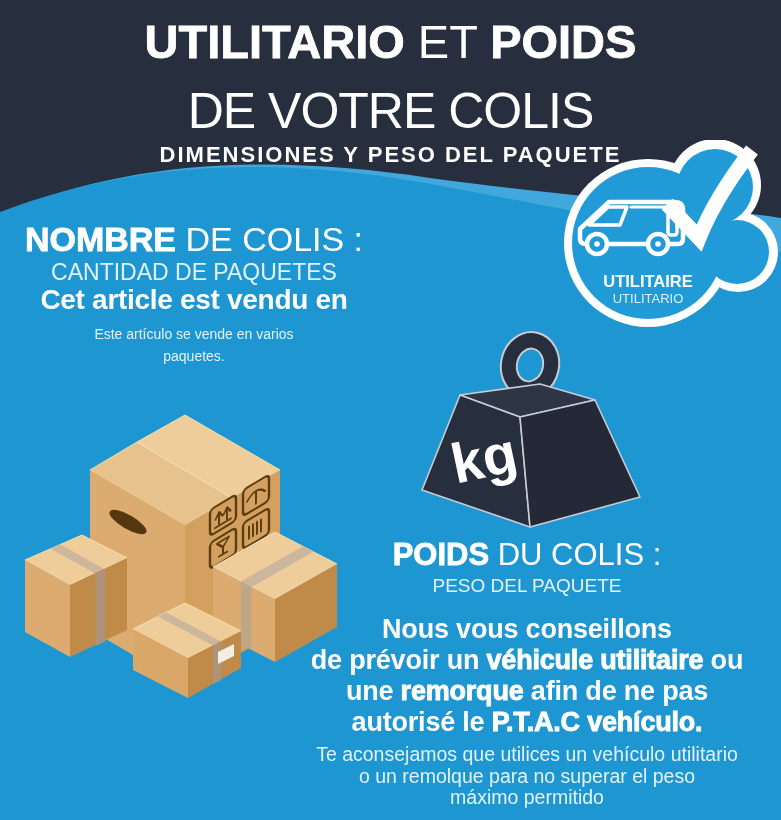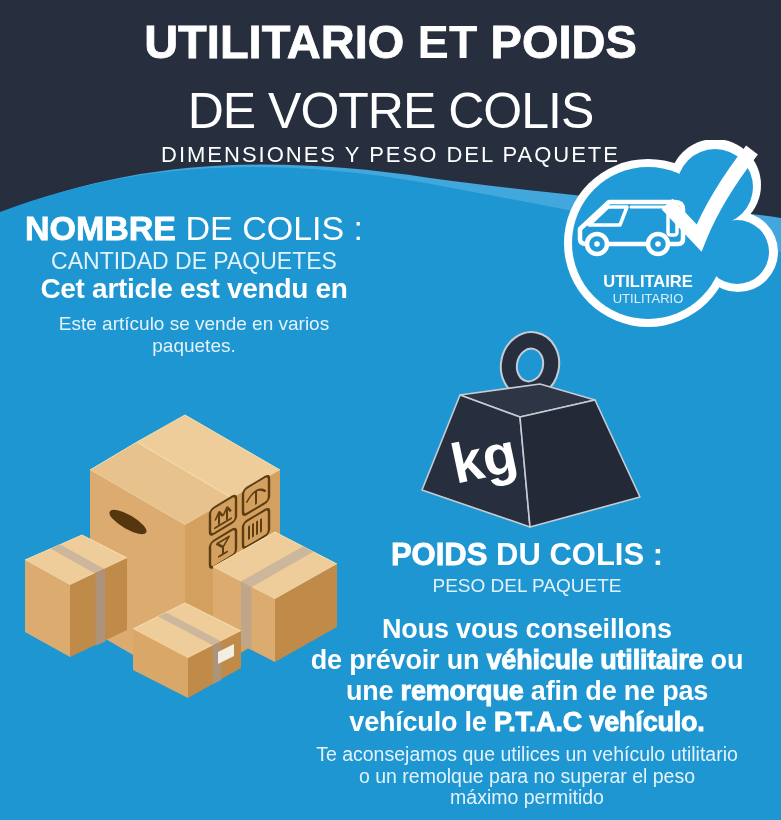--- a/index.html
+++ b/index.html
@@ -10,34 +10,34 @@
     color:#fff;
     -webkit-font-smoothing:antialiased;
   }
   .abs{position:absolute;}
   svg{display:block;}
   svg text{font-family:"Liberation Sans", sans-serif;}
   .center{text-align:center;}
   .xb{font-weight:700;-webkit-text-stroke:0.8px currentColor;}
   .bb{font-weight:700;-webkit-text-stroke:0.9px currentColor;}
   .sb{font-weight:700;}
-  .md{font-weight:700;}
+  .md{font-weight:400;}
   .lt{font-weight:400;opacity:.88;}
 
   .header-block{top:16px;left:0;width:781px;z-index:2;}
   .title-1{font-size:47px;line-height:52px;letter-spacing:0;}
   .title-2{font-size:50px;line-height:54px;font-weight:400;letter-spacing:-1px;margin-top:16px;}
-  .subtitle{font-size:22px;line-height:26px;letter-spacing:2px;margin-top:4px;}
+  .subtitle{font-size:22px;line-height:26px;letter-spacing:2px;margin-top:4px;font-weight:bold;}
 
-  .nombre-block{top:209px;left:8px;width:372px;z-index:2;}
+  .nombre-block{top:220px;left:8px;width:372px;z-index:2;}
   .h2{font-size:34px;line-height:38px;}
   .h2 .rest{font-weight:400;}
   .sub{font-size:23px;line-height:23px;margin-top:3px;}
   .para{font-size:28px;line-height:32px;letter-spacing:-0.3px;}
-  .es-small{font-size:19px;line-height:21.5px;margin-top:8px;}
+  .es-small{font-size:14px;line-height:21.5px;margin-top:8px;}
 
   .poids-block{top:538px;left:267px;width:520px;z-index:2;}
   .h2b{font-size:31px;line-height:34px;}
   .subb{font-size:19px;line-height:22px;margin-top:3px;}
   .advice{font-size:27px;line-height:31px;margin-top:17px;letter-spacing:-0.2px;}
   .es-small2{font-size:19.5px;line-height:21.5px;margin-top:6px;}
 
   .wave-svg{top:0;left:0;z-index:1;}
   .badge-svg{top:140px;left:540px;z-index:3;}
   .boxes-svg{top:402px;left:8px;z-index:2;}
@@ -154,21 +154,21 @@
     <text x="88" y="152" text-anchor="middle" font-size="56" font-weight="bold" fill="#ffffff" transform="rotate(-12 88 152)">kg</text>
   </svg>
 
   <div class="abs poids-block center">
     <div class="h2b"><span class="xb">POIDS</span><span class="md"> DU COLIS :</span></div>
     <div class="subb lt">PESO DEL PAQUETE</div>
     <div class="advice sb">
       <div>Nous vous conseillons</div>
       <div><span>de prévoir un </span><span class="bb">véhicule utilitaire</span><span> ou</span></div>
       <div><span>une </span><span class="bb">remorque</span><span> afin de ne pas</span></div>
-      <div><span>vehículo le </span><span class="bb">P.T.A.C vehículo.</span></div>
+      <div><span>autorisé le </span><span class="bb">P.T.A.C vehículo.</span></div>
     </div>
     <div class="es-small2 lt">
       <div>Te aconsejamos que utilices un vehículo utilitario</div>
       <div>o un remolque para no superar el peso</div>
       <div>máximo permitido</div>
     </div>
   </div>
 
 </div>
 

